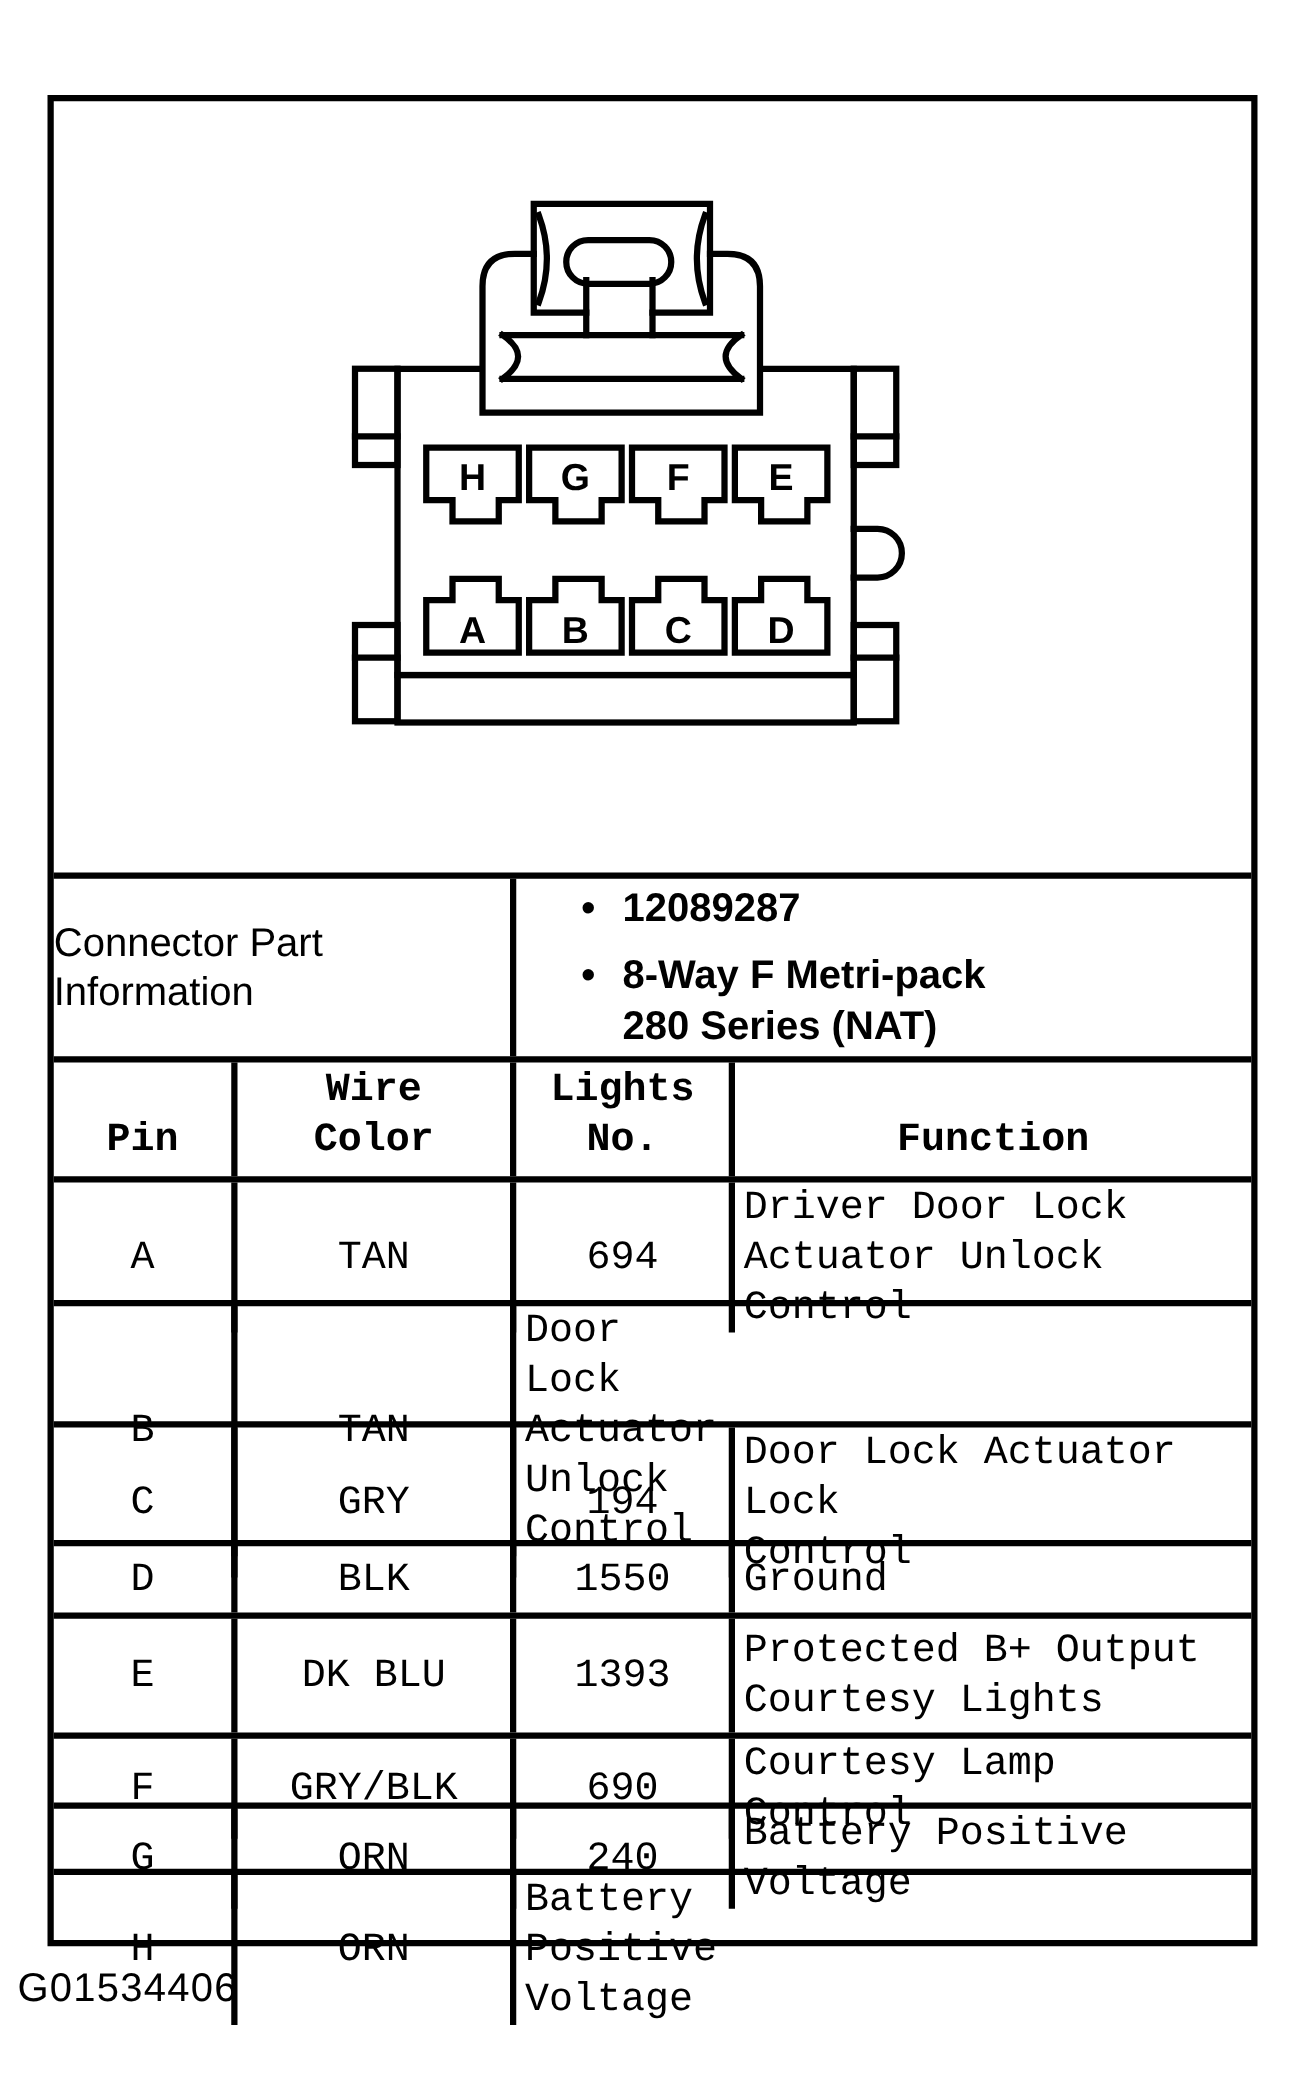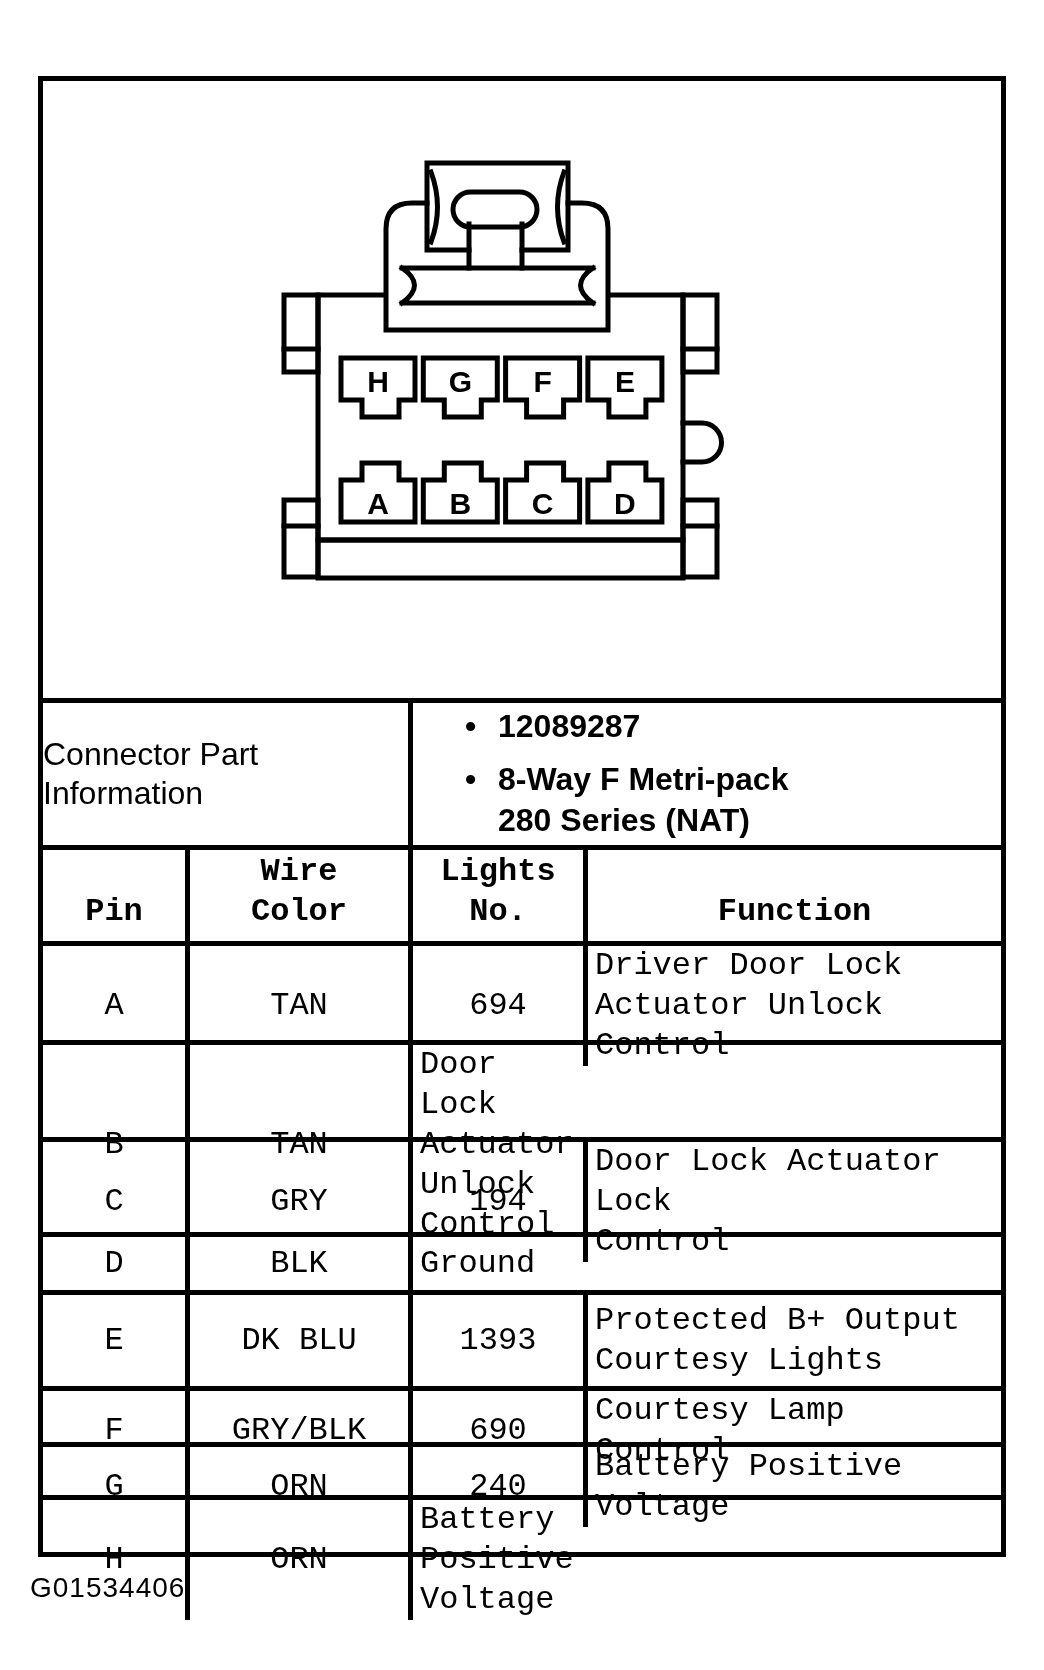--- a/index.html
+++ b/index.html
@@ -56,22 +56,22 @@
   .row-a{height:99px;}
   .row-b{height:97px;}
   .row-c{height:95px;}
   .row-d{height:58px;}
   .row-e{height:96px;}
   .row-f{height:56px;}
   .row-g{height:53px;}
   .row-h{height:57px;}
 
   .footer-id{
-    position:absolute;left:30px;top:1572px;
-    font-size:28px;letter-spacing:1px;
+    position:absolute;left:14px;top:1572px;
+    font-size:32px;letter-spacing:1px;
   }
 </style>
 </head>
 <body>
 
 <div class="page">
 
   <div class="sheet">
 
     <div class="figure-cell">
@@ -184,20 +184,21 @@
     <div class="row trow row-c">
       <div class="cell cb">C</div>
       <div class="cell cb">GRY</div>
       <div class="cell cb">194</div>
       <div class="cell fn ml">Door Lock Actuator Lock
 Control</div>
     </div>
     <div class="row trow row-d">
       <div class="cell cb">D</div>
       <div class="cell cb">BLK</div>
+      <div class="cell cb">1550</div>
       <div class="cell fn ml">Ground</div>
     </div>
     <div class="row trow row-e">
       <div class="cell cb">E</div>
       <div class="cell cb">DK BLU</div>
       <div class="cell cb">1393</div>
       <div class="cell fn ml">Protected B+ Output
 Courtesy Lights</div>
     </div>
     <div class="row trow row-f">

